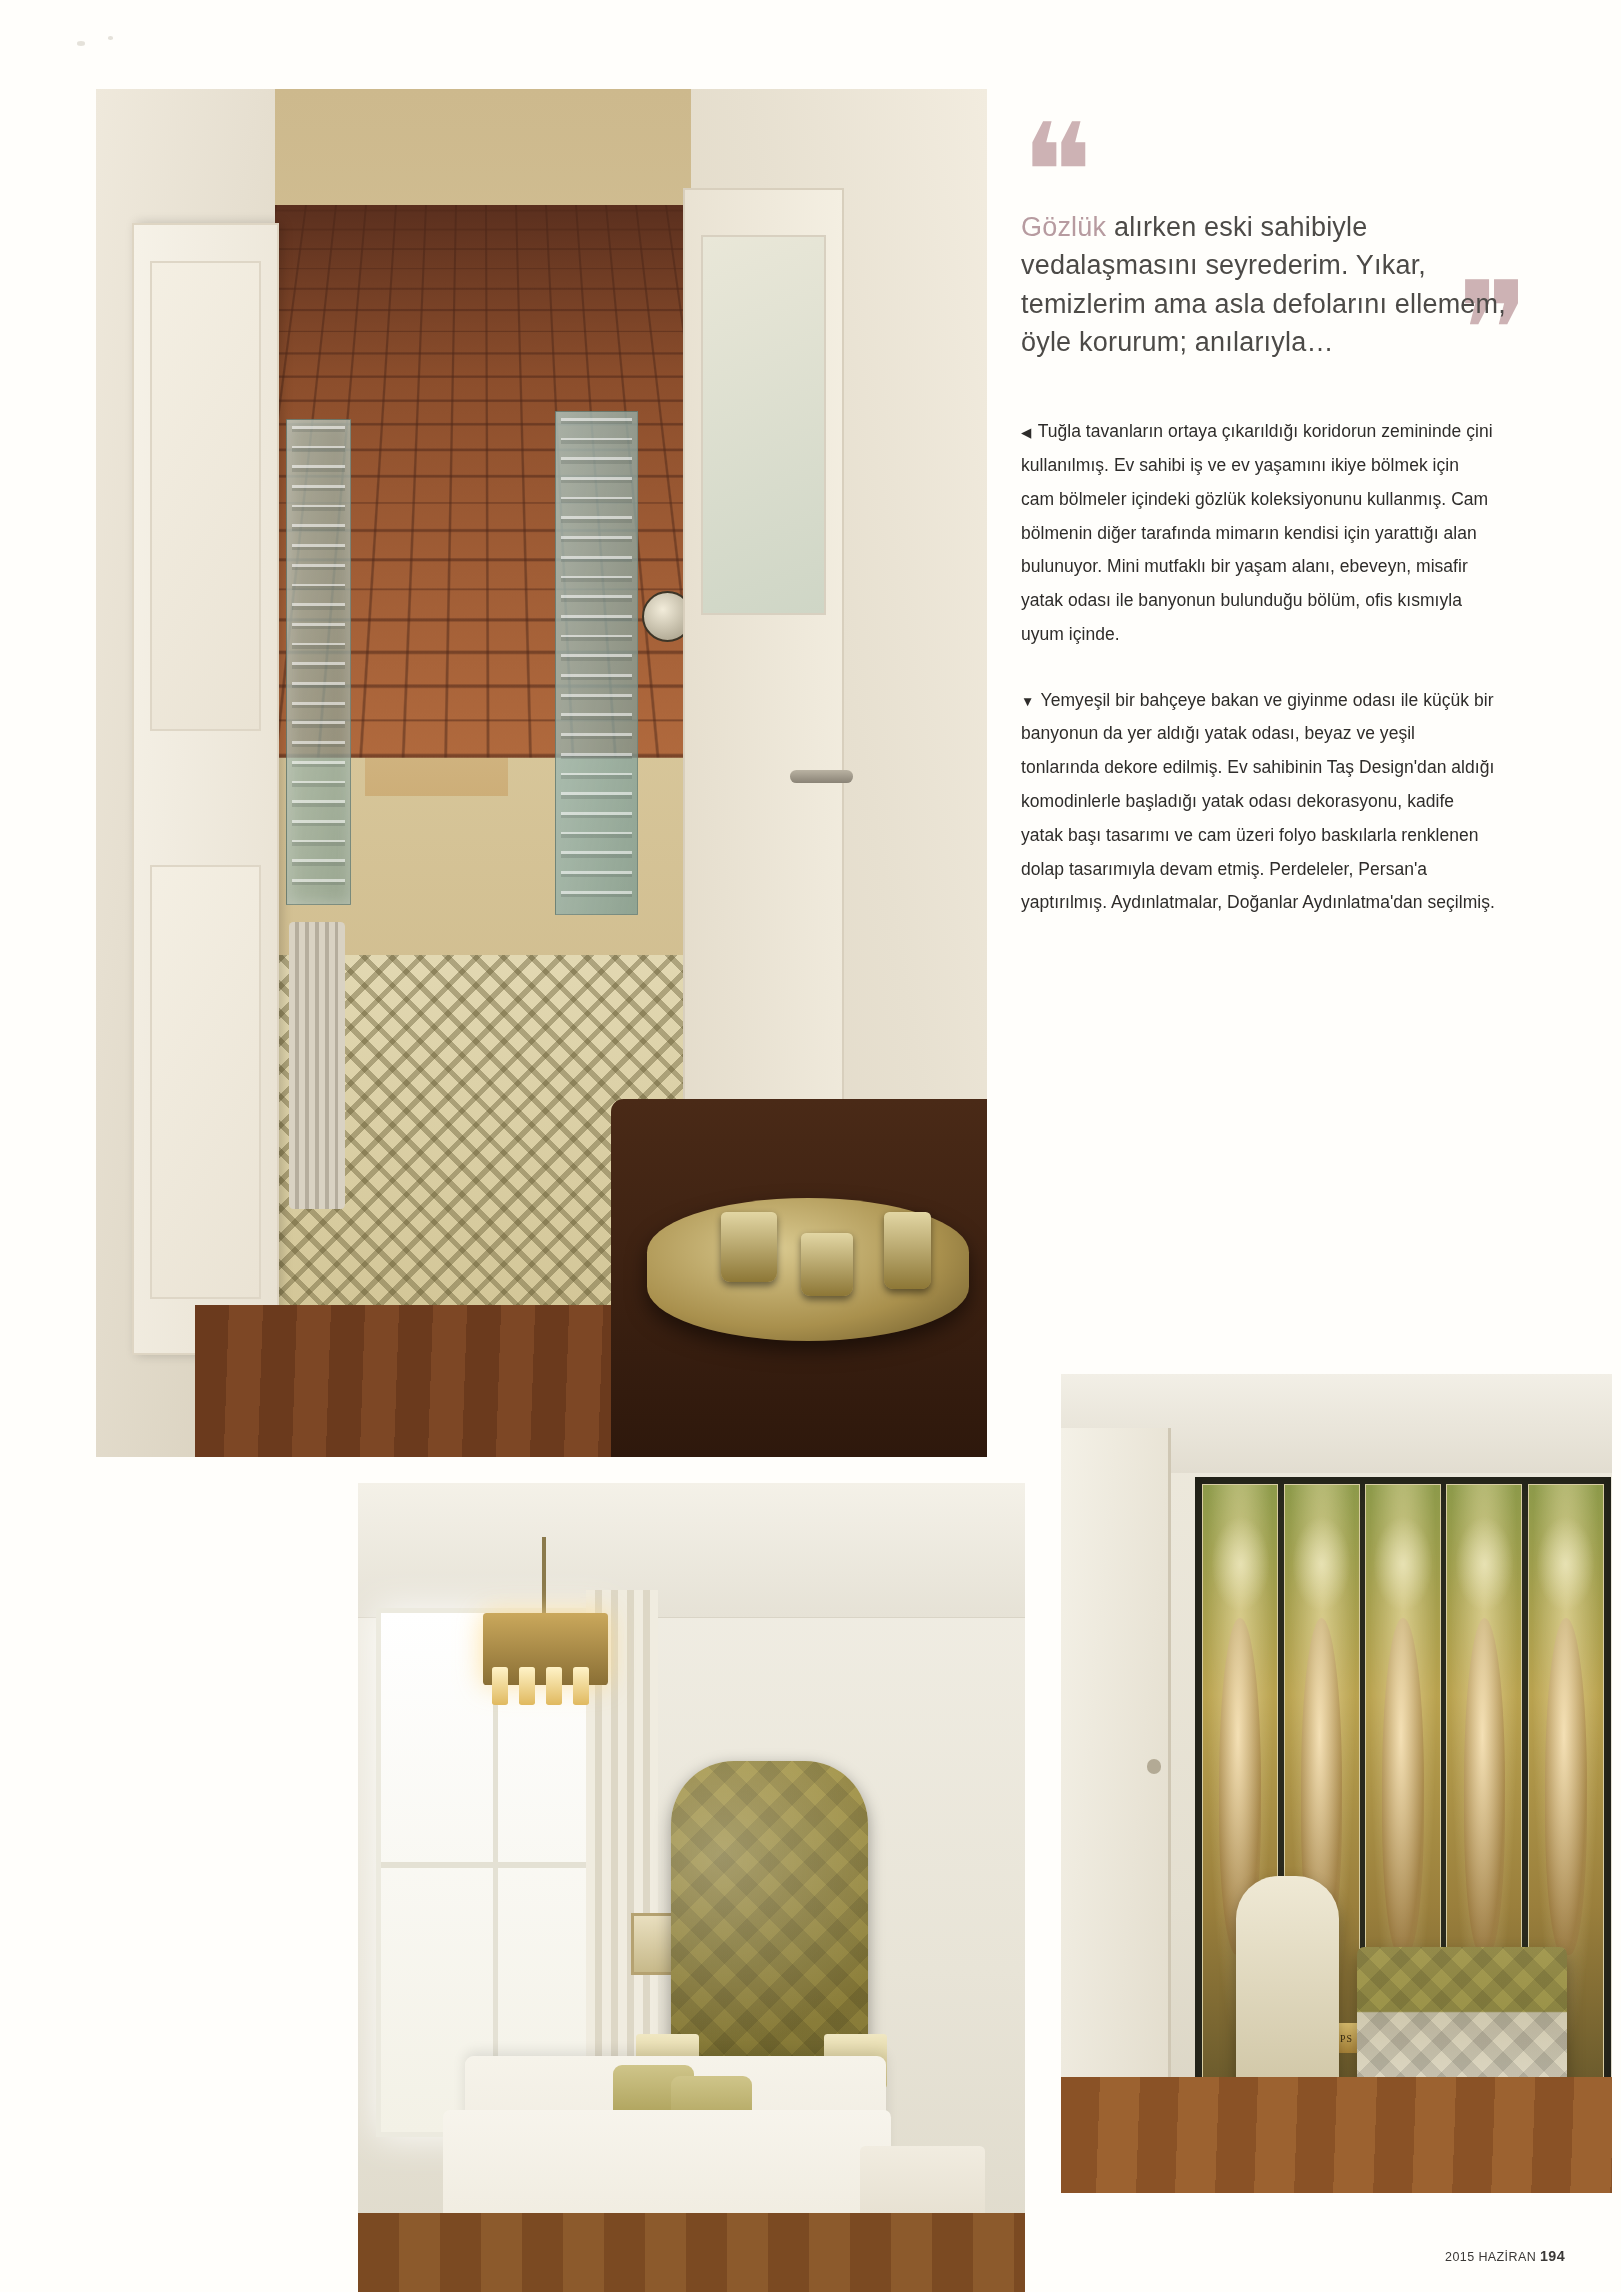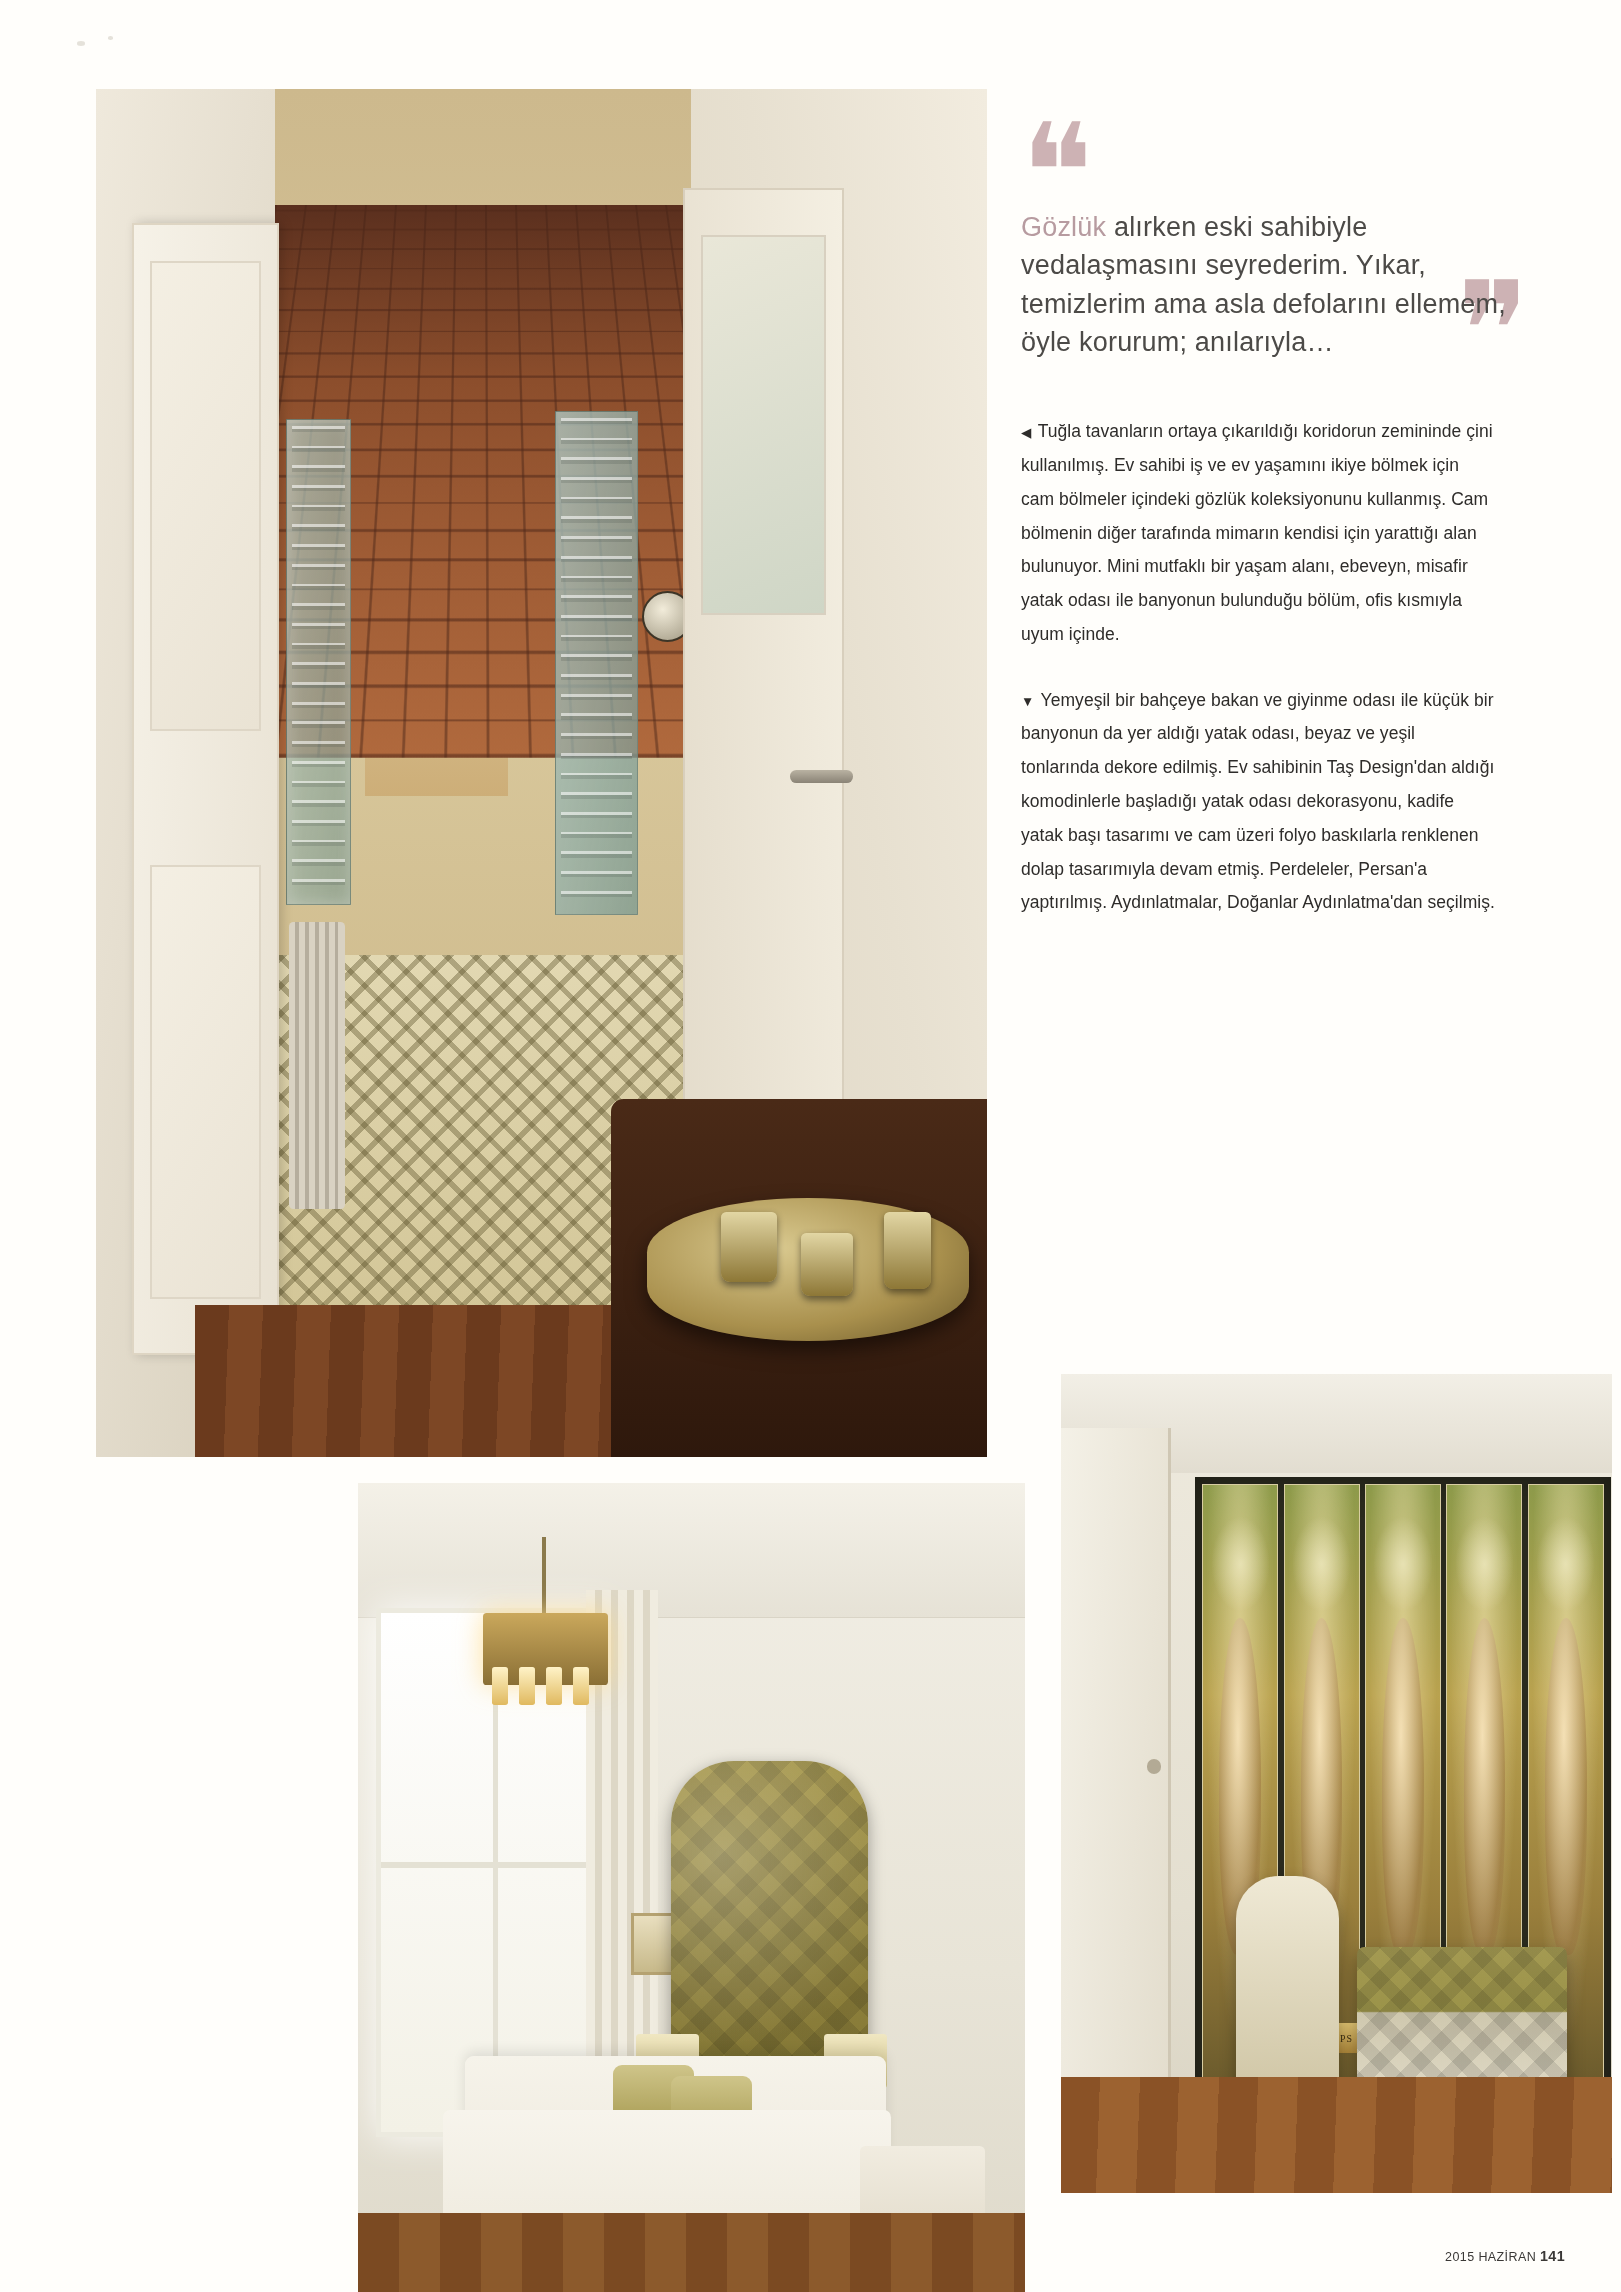--- a/index.html
+++ b/index.html
@@ -496,17 +496,17 @@
       <span class="marker">◀</span><span>Tuğla tavanların ortaya çıkarıldığı koridorun zemininde çini kullanılmış. Ev sahibi iş ve ev yaşamını ikiye bölmek için cam bölmeler içindeki gözlük koleksiyonunu kullanmış.  Cam bölmenin diğer tarafında mimarın kendisi için yarattığı alan bulunuyor. Mini mutfaklı bir yaşam alanı, ebeveyn, misafir yatak odası ile banyonun bulunduğu bölüm, ofis kısmıyla uyum içinde.</span>
     </p>
 
     <p class="body-block">
       <span class="marker">▼</span><span>Yemyeşil bir bahçeye bakan ve giyinme odası ile küçük bir banyonun da yer aldığı yatak odası, beyaz ve yeşil tonlarında dekore edilmiş. Ev sahibinin Taş Design'dan aldığı komodinlerle başladığı yatak odası dekorasyonu, kadife yatak başı tasarımı ve cam üzeri folyo baskılarla renklenen dolap tasarımıyla devam etmiş. Perdeleler, Persan'a yaptırılmış. Aydınlatmalar, Doğanlar Aydınlatma'dan seçilmiş.</span>
     </p>
   </div>
 
   <div class="folio">
     <span>2015 HAZİRAN</span>
-    <span class="num">141</span>
+    <span class="num">194</span>
   </div>
 
 </div>
 
 
 </body></html>

